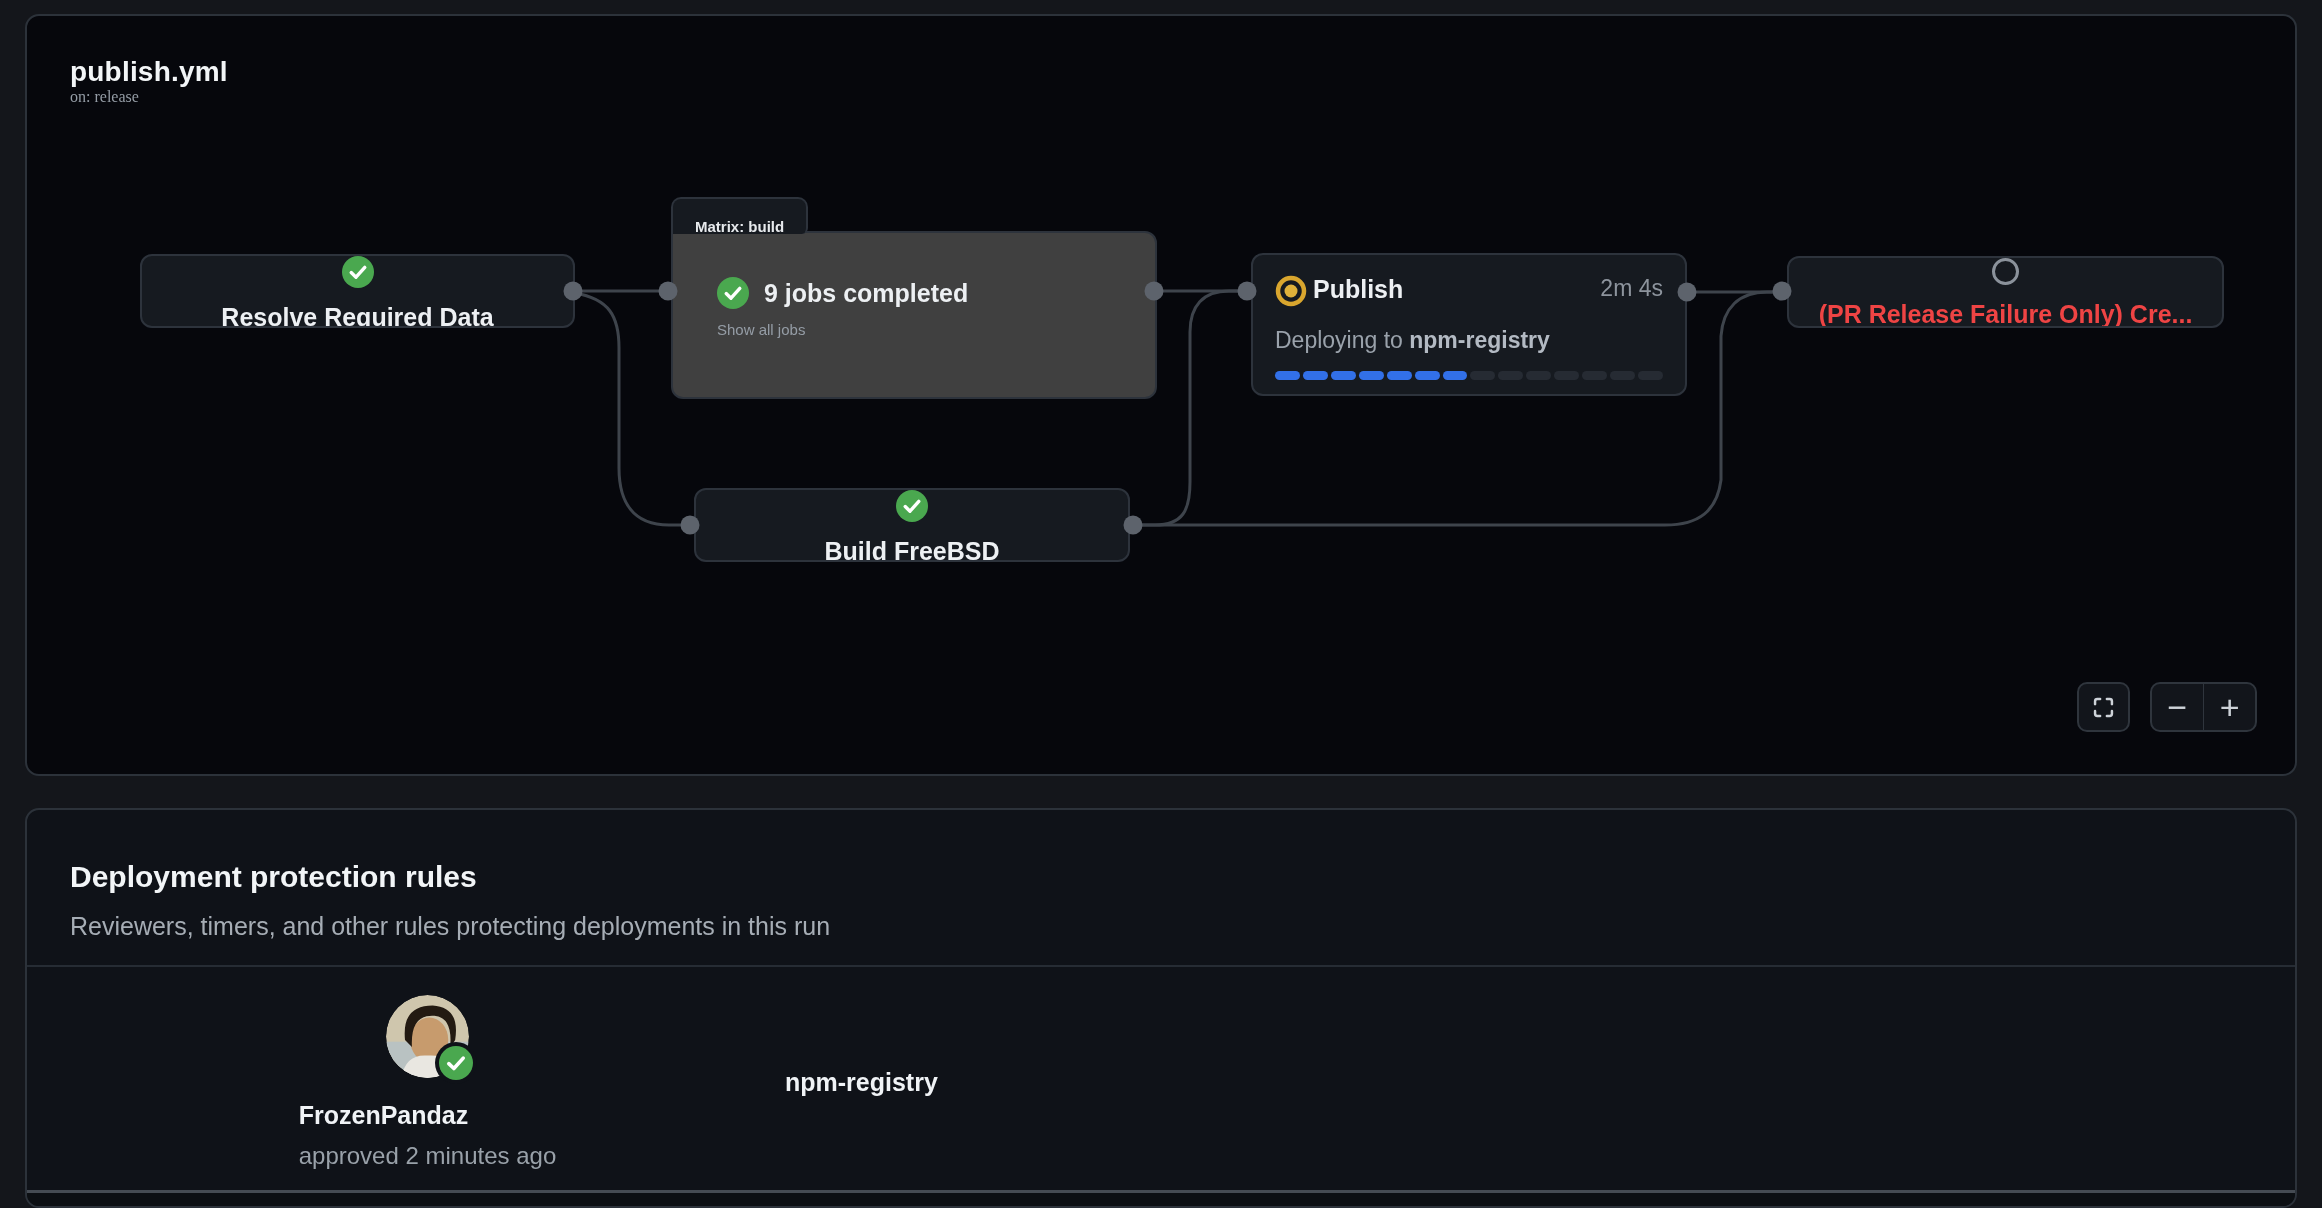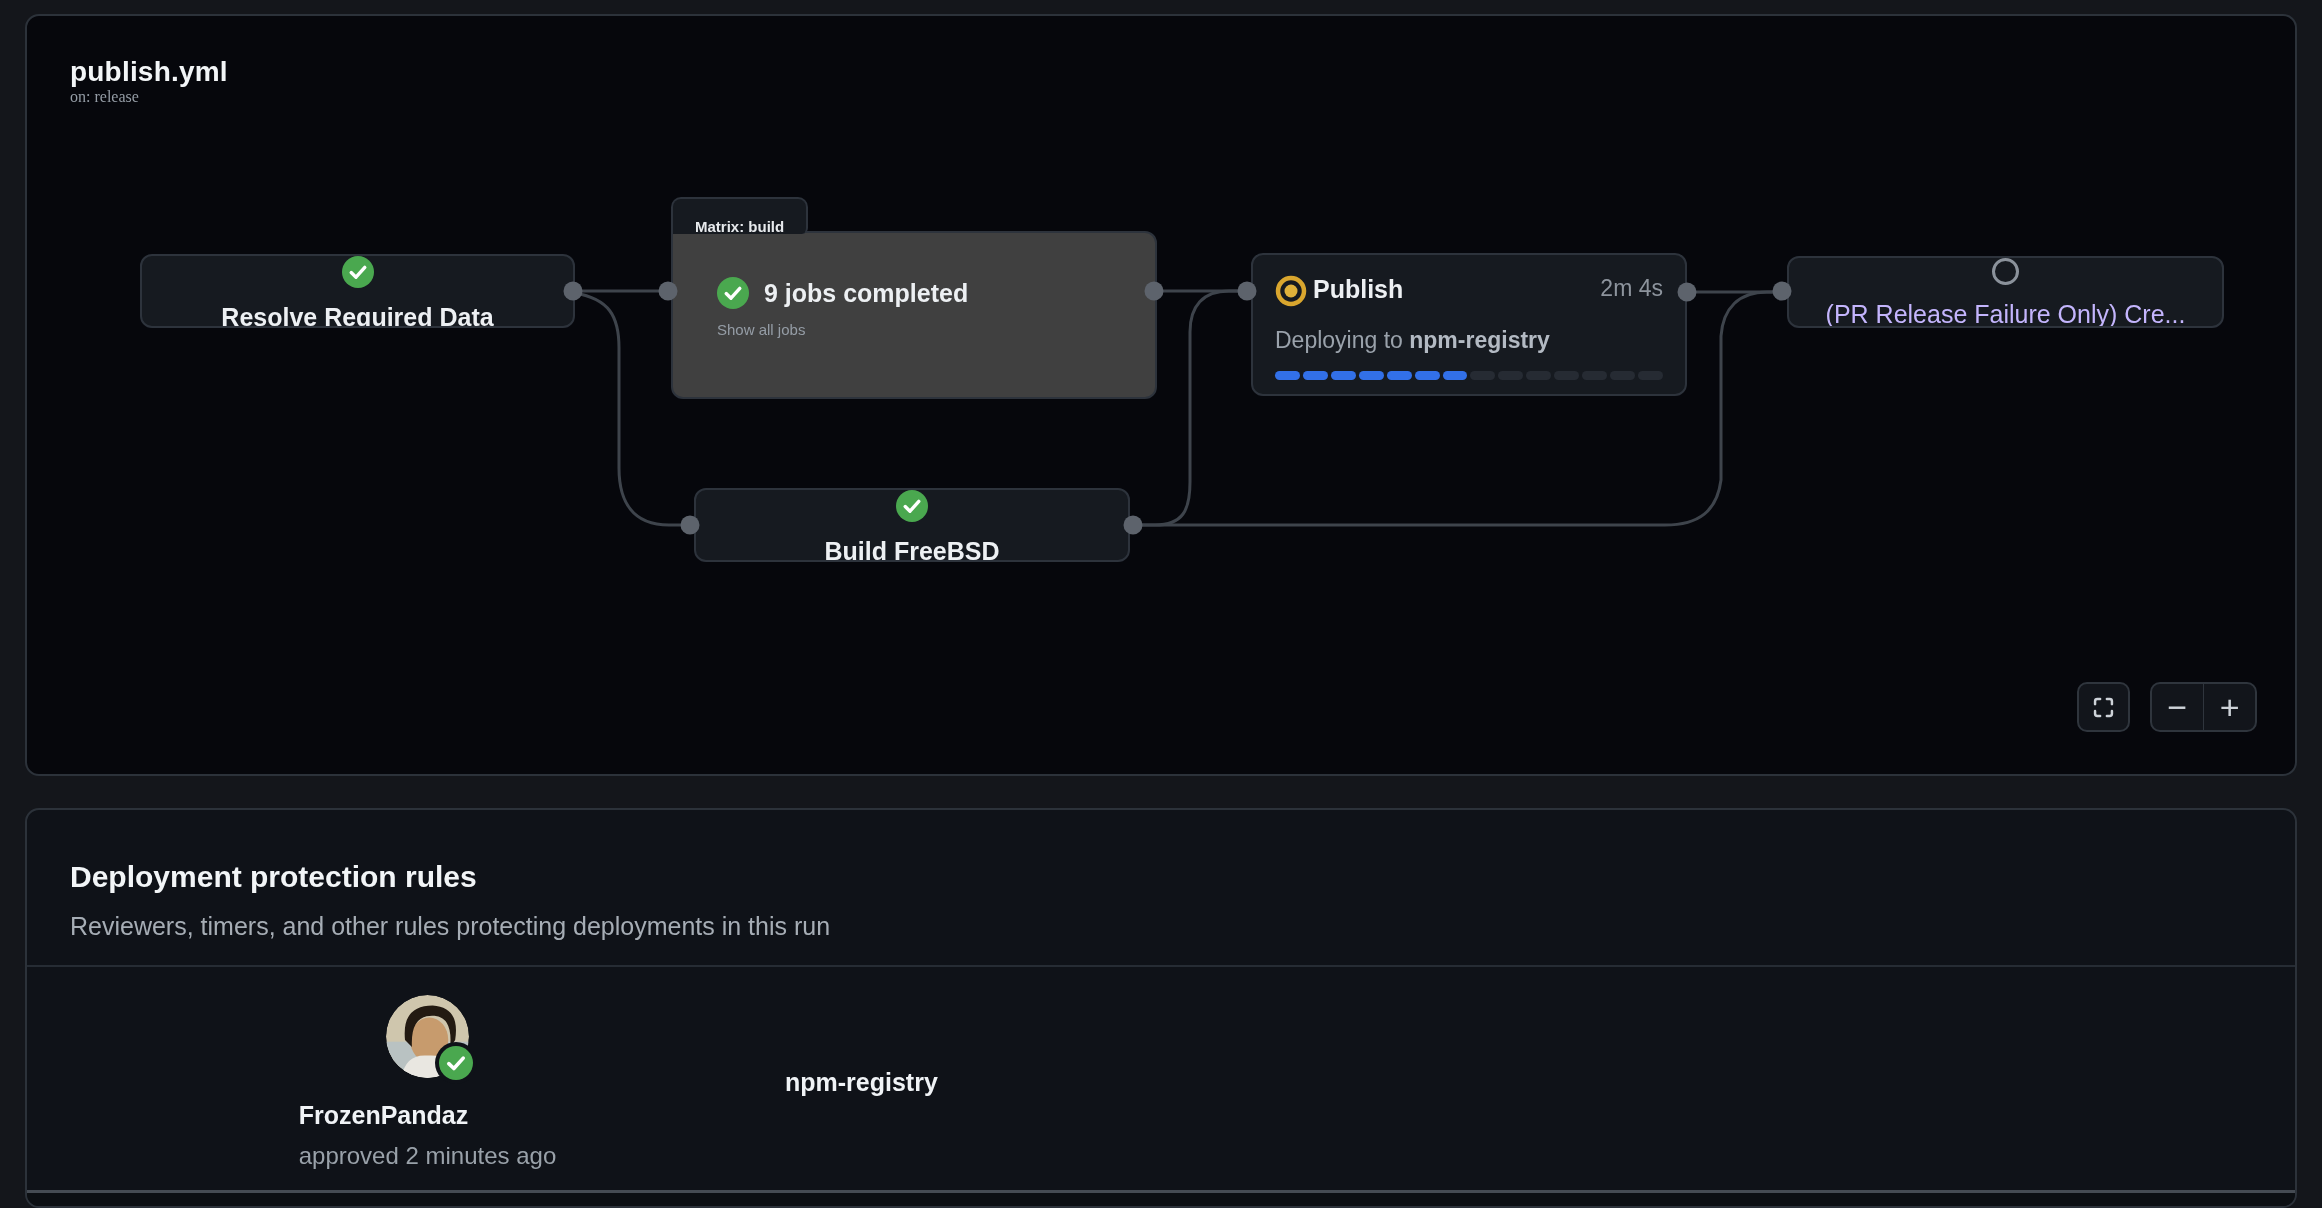--- a/index.html
+++ b/index.html
@@ -50,21 +50,21 @@
   .matrix-link { margin-top:12px; font-size:15px; font-weight:400; color:#959da6; cursor:pointer; }
 
   .publish-node { flex-direction:column; align-items:stretch; justify-content:flex-start; padding:20px 22px 0 22px; gap:0; }
   .pub-row1 { display:flex; align-items:flex-start; gap:6px; height:36px; }
   .pub-row2 { margin-top:16px; font-size:23px; font-weight:400; color:#9aa2ab; }
   .pub-row2 b { font-weight:700; color:#b3bac3; }
   .progress { margin-top:17px; display:flex; gap:3px; }
   .seg { width:25px; height:9px; border-radius:4.5px; background:#262b33; }
   .seg.on { background:#3270e8; }
 
-  .pending-node { color:#c4b5fd; font-weight:400; }
+  .pending-node { color:#ef4444; font-weight:700; }
   .pending-circle { flex:none; width:27px; height:27px; border:3px solid #8b929b; border-radius:50%; }
 
   .gbtn {
     position:absolute; z-index:5; height:50px;
     background:#12151b; border:2px solid #2f353d; border-radius:10px;
     display:flex; align-items:center; justify-content:center;
     color:#cdd2d8; cursor:pointer;
   }
   .fullscreen-btn { left:2050px; top:666px; width:53px; }
   .zoom-group { left:2123px; top:666px; width:107px; padding:0; overflow:hidden; }

